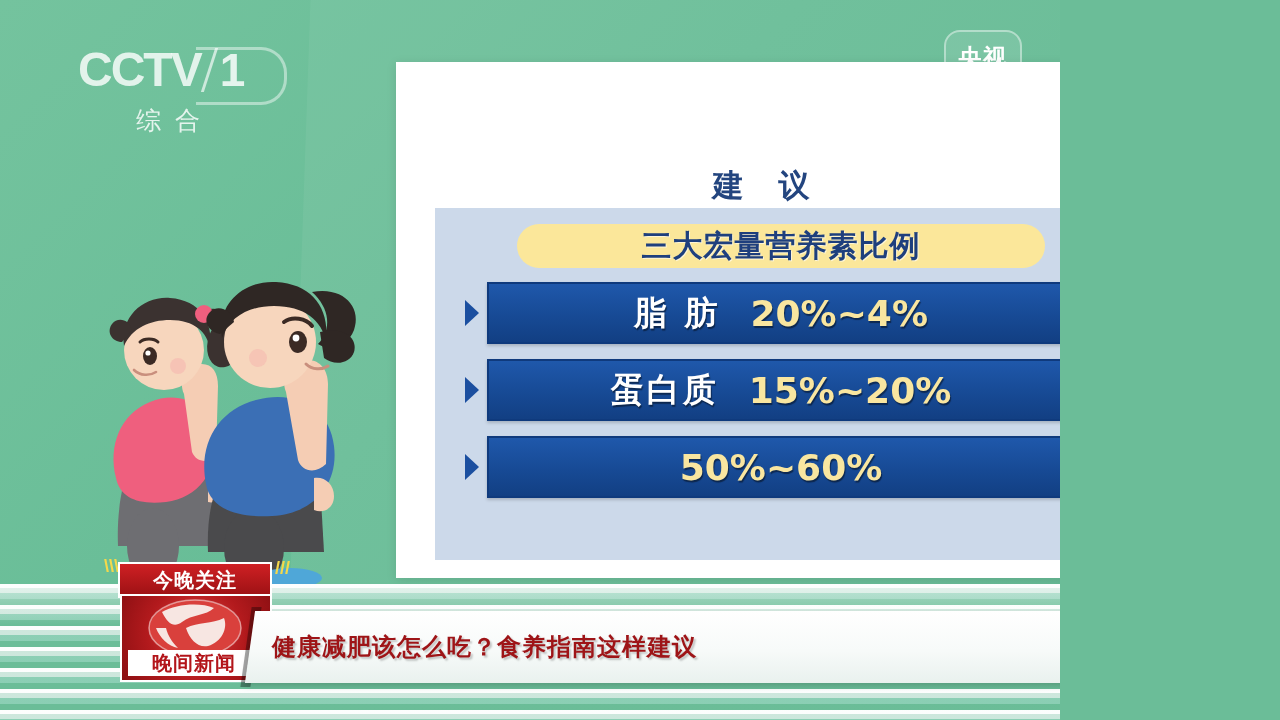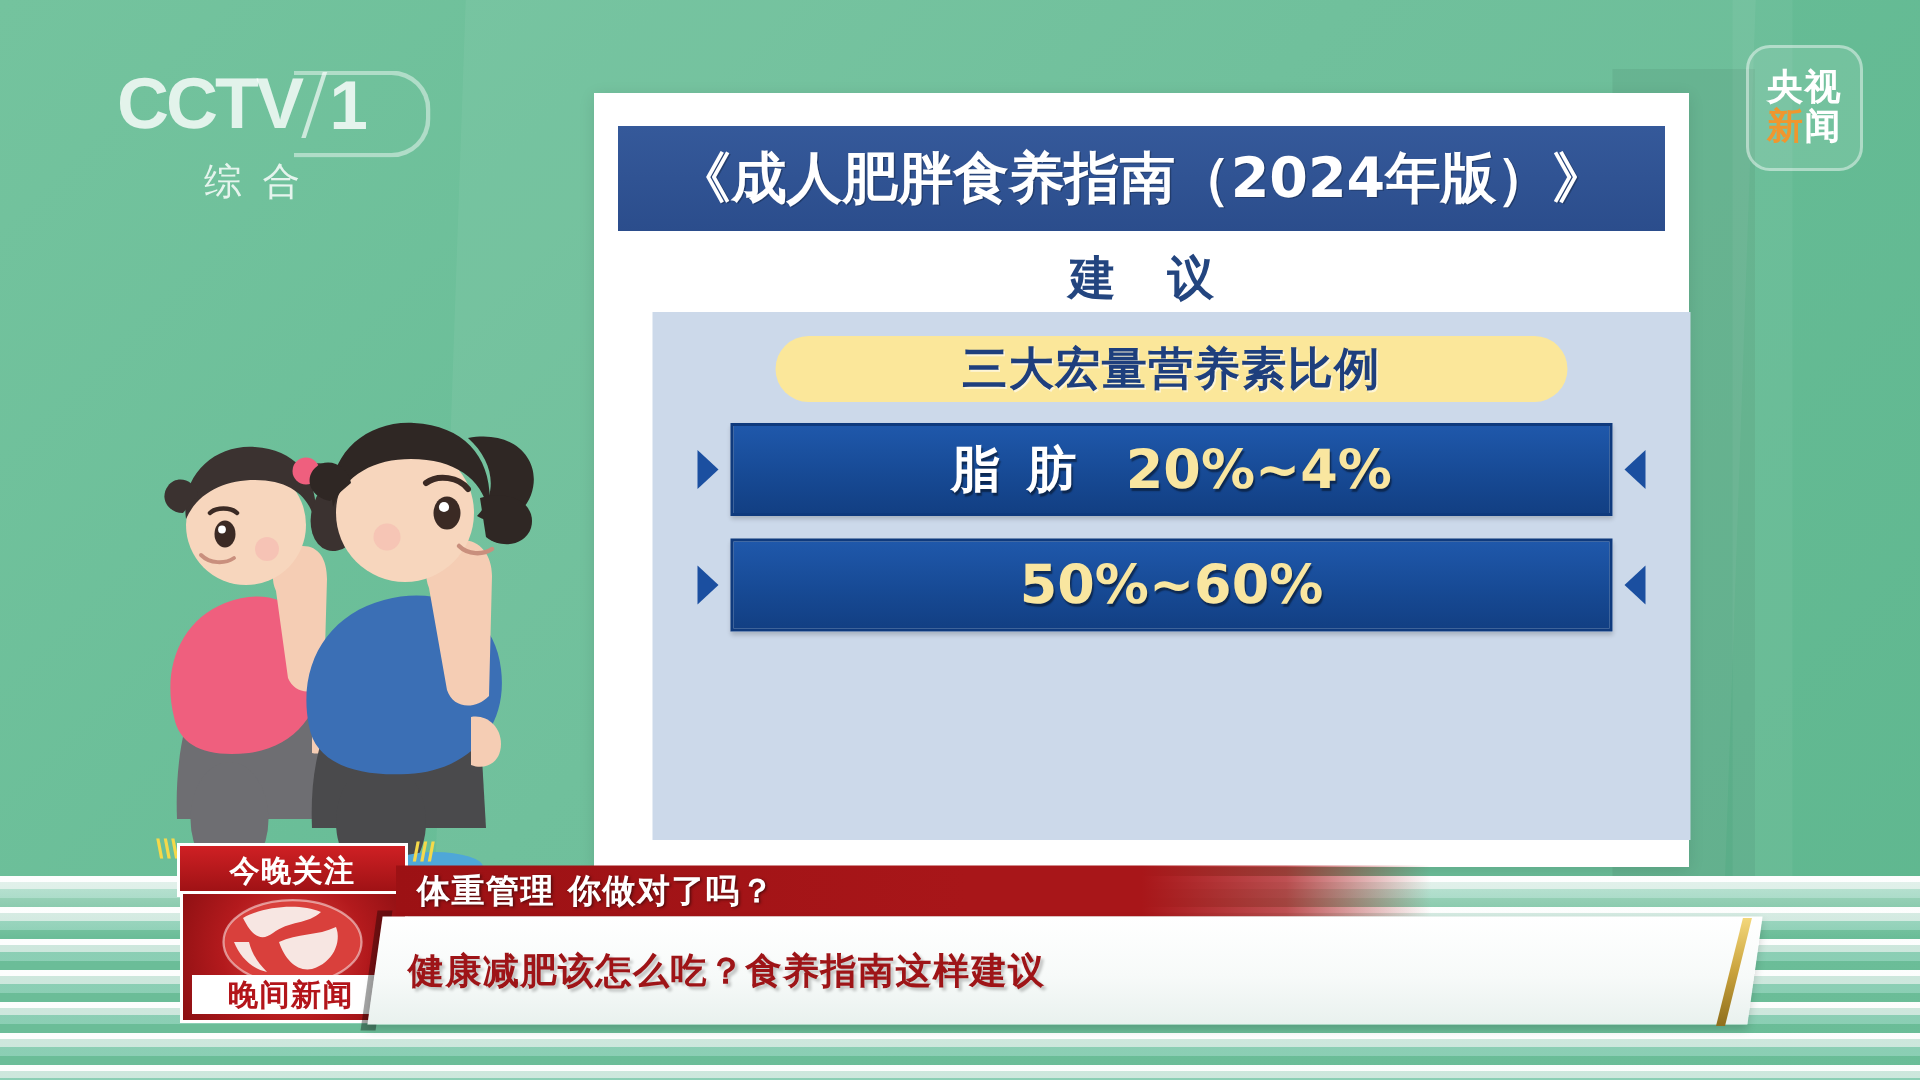--- a/index.html
+++ b/index.html
@@ -1,21 +1,21 @@
 <!DOCTYPE html>
 <html><head>
 <meta charset="utf-8">
 <style>
   html,body{margin:0;padding:0;}
   body{
     width:1280px;height:720px;overflow:hidden;
     font-family:"Liberation Sans","DejaVu Sans",sans-serif;
     background:#6bbd98;position:relative;
   }
-  #stage{position:absolute;inset:0;width:1280px;height:720px;overflow:hidden;}
+  #stage{position:absolute;inset:0;width:1060px;height:720px;overflow:hidden;}
 
   
   .bg-green{position:absolute;inset:0;
     background:linear-gradient(135deg,#74c39e 0%,#68bd97 45%,#5fb78f 100%);}
   .bg-panel-a{position:absolute;left:300px;top:0;width:860px;height:600px;
     background:rgba(255,255,255,.055);transform:skewX(-2deg);}
   .bg-panel-b{position:absolute;left:1075px;top:46px;width:95px;height:540px;
     background:rgba(0,0,0,.055);}
   .bg-panel-c{position:absolute;left:1155px;top:0px;width:40px;height:600px;
     background:rgba(255,255,255,.05);}
@@ -216,23 +216,20 @@
         <path d="M226 76 C234 70 248 72 254 80" stroke="#3b2a24" stroke-width="4" fill="none" stroke-linecap="round"></path>
         <path d="M248 118 C254 124 264 124 270 120" stroke="#c98f7d" stroke-width="3" fill="none" stroke-linecap="round"></path>
         <circle cx="200" cy="112" r="9" fill="#f6b4ae" opacity=".5"></circle>
         <path d="M256 232 C266 230 276 238 276 250 C276 262 266 268 256 264 Z" fill="#f5cdb4"></path>
         <ellipse cx="232" cy="332" rx="32" ry="10" fill="#4fa7d8"></ellipse>
       </g>
     </svg>
   </div>
 
   <div class="card">
-    <div class="card-title">
-      <span>《成人肥胖食养指南（2024年版）》</span>
-    </div>
     <div class="card-sub">建 议</div>
 
     <div class="panel">
       <div class="pill">
         <span>三大宏量营养素比例</span>
       </div>
 
       <div class="rows">
 
         <div class="row">
@@ -245,20 +242,36 @@
             <span class="lab">脂 肪</span>
             <span class="val">20%~4%</span>
           </div>
           <div class="arrow r">
             <svg width="18" height="30" viewBox="0 0 18 30">
                 <path d="M16 2 L2 15 L16 28 Z" fill="#1b4fa0"></path>
               </svg>
           </div>
         </div>
 
+        <div class="row">
+          <div class="arrow l">
+            <svg width="18" height="30" viewBox="0 0 18 30">
+                <path d="M2 2 L16 15 L2 28 Z" fill="#1b4fa0"></path>
+              </svg>
+          </div>
+          <div class="bar">
+            <span class="lab">蛋白质</span>
+            <span class="val">15%~20%</span>
+          </div>
+          <div class="arrow r">
+            <svg width="18" height="30" viewBox="0 0 18 30">
+                <path d="M16 2 L2 15 L16 28 Z" fill="#1b4fa0"></path>
+              </svg>
+          </div>
+        </div>
 
         <div class="row wide">
           <div class="arrow l">
             <svg width="18" height="30" viewBox="0 0 18 30">
                 <path d="M2 2 L16 15 L2 28 Z" fill="#1b4fa0"></path>
               </svg>
           </div>
           <div class="bar">
             <span class="val">50%~60%</span>
           </div>
@@ -289,23 +302,20 @@
         <path d="M44 30 C56 24 70 26 82 20 C86 30 80 44 66 48 C56 50 48 42 44 30 Z" fill="#f7e6e2"></path>
         <path d="M14 30 C18 40 26 48 36 50 C30 44 26 38 24 30 Z" fill="#f7e6e2"></path>
         <ellipse cx="53" cy="30" rx="46" ry="28" fill="none" stroke="#ffffff" stroke-width="1.5" opacity=".5"></ellipse>
       </svg>
       <div class="badge-name">
         <span>晚间新闻</span>
       </div>
     </div>
   </div>
 
-  <div class="kicker">
-    <span>体重管理  你做对了吗？</span>
-  </div>
 
   <div class="headline-shadow"></div>
   <div class="headline-bar"></div>
   <div class="gold-slash"></div>
   <div class="headline">
     <span>健康减肥该怎么吃？食养指南这样建议</span>
   </div>
 
 </div>
 

